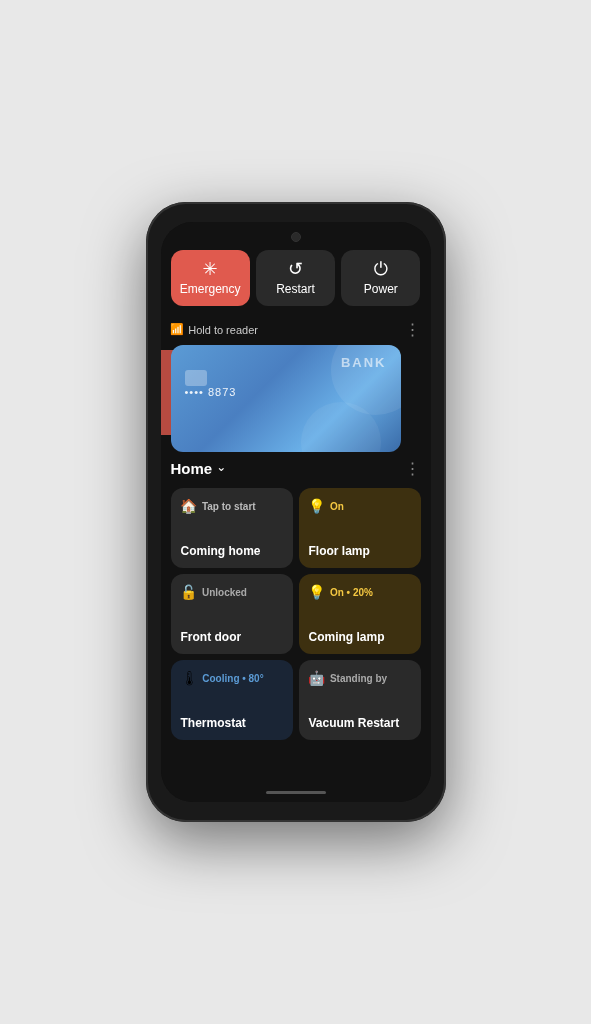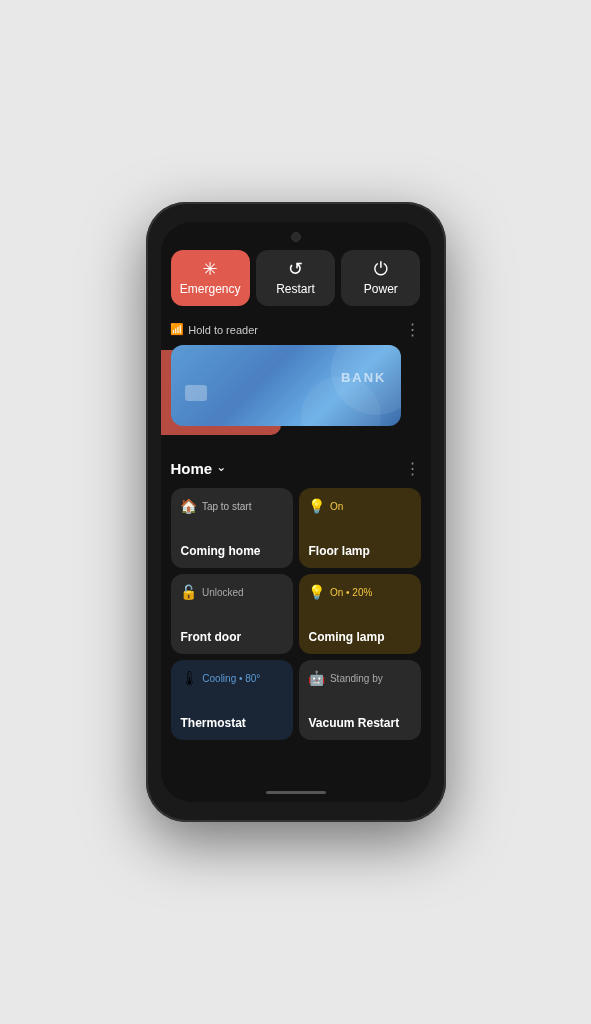--- a/index.html
+++ b/index.html
@@ -142,27 +142,27 @@
       background: #e05a4e;
       border-radius: 10px;
       opacity: 0.8;
     }
 
     .bank-card {
       position: absolute;
       left: 0;
       top: 0;
       width: 230px;
-      height: 81px;
+      height: 107px;
       background: linear-gradient(135deg, #5b9bd5 0%, #4a7fc1 40%, #6ab0e8 70%, #3a6ba8 100%);
       border-radius: 12px;
       padding: 10px 14px;
       display: flex;
       flex-direction: column;
-      justify-content: center;
+      justify-content: flex-start;
       overflow: hidden;
     }
 
     .card-circle1 {
       position: absolute;
       right: -20px;
       top: -20px;
       width: 90px;
       height: 90px;
       border-radius: 50%;
@@ -268,21 +268,21 @@
       align-items: center;
       gap: 4px;
     }
 
     .tile-icon {
       font-size: 14px;
     }
 
     .tile-status {
       font-size: 10px;
-      font-weight: 400;
+      font-weight: 700;
       color: #bbb;
     }
 
     .tile-status.on { color: #f5c842; }
     .tile-status.unlocked { color: #aaa; }
     .tile-status.cooling { color: #5b9bd5; }
     .tile-status.standby { color: #aaa; }
 
     .tile-name {
       font-size: 12px;
@@ -335,20 +335,21 @@
           </div>
           <span class="nfc-dots">⋮</span>
         </div>
         <div class="card-carousel">
           <div class="card-back"></div>
           <div class="bank-card">
             <div class="card-circle1"></div>
             <div class="card-circle2"></div>
             <div class="card-bank-label">BANK</div>
             <div class="card-chip"></div>
+            <div class="card-number">•••• 8873</div>
           </div>
         </div>
       </div>
 
       <div class="home-section">
         <div class="home-header">
           <div class="home-title-group">
             <span class="home-title">Home</span>
             <span class="chevron-down">⌄</span>
           </div>

